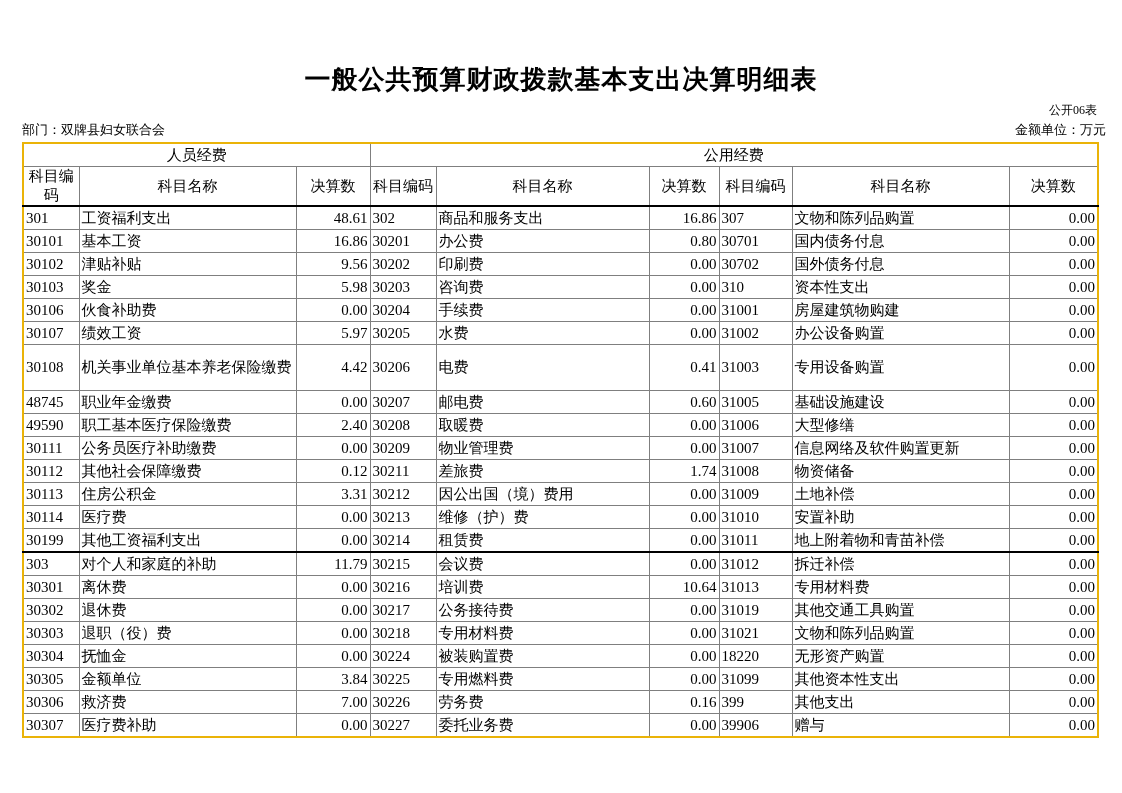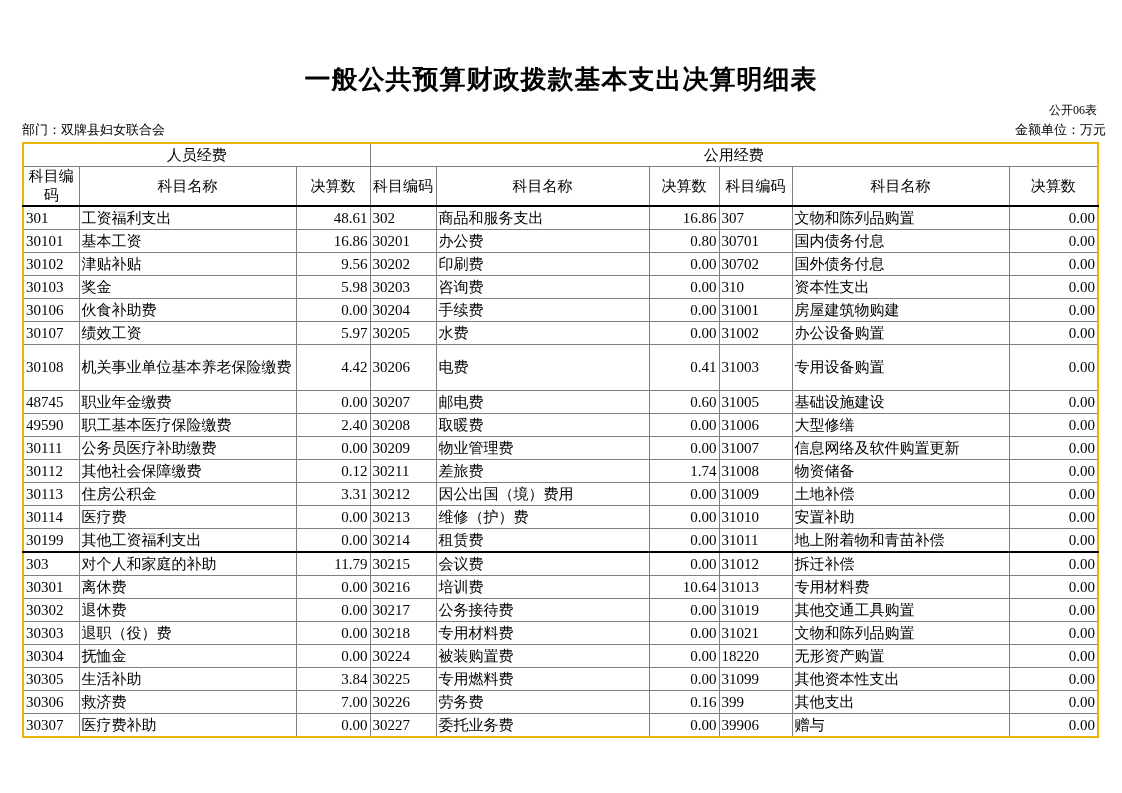--- a/index.html
+++ b/index.html
@@ -304,21 +304,21 @@
           <td class="value">0.00</td>
           <td class="code">30224</td>
           <td class="name">被装购置费</td>
           <td class="value">0.00</td>
           <td class="code">18220</td>
           <td class="name">无形资产购置</td>
           <td class="value">0.00</td>
         </tr>
         <tr>
           <td class="code">30305</td>
-          <td class="name">生活补助</td>
+          <td class="name">金额单位</td>
           <td class="value">3.84</td>
           <td class="code">30225</td>
           <td class="name">专用燃料费</td>
           <td class="value">0.00</td>
           <td class="code">31099</td>
           <td class="name">其他资本性支出</td>
           <td class="value">0.00</td>
         </tr>
         <tr>
           <td class="code">30306</td>

